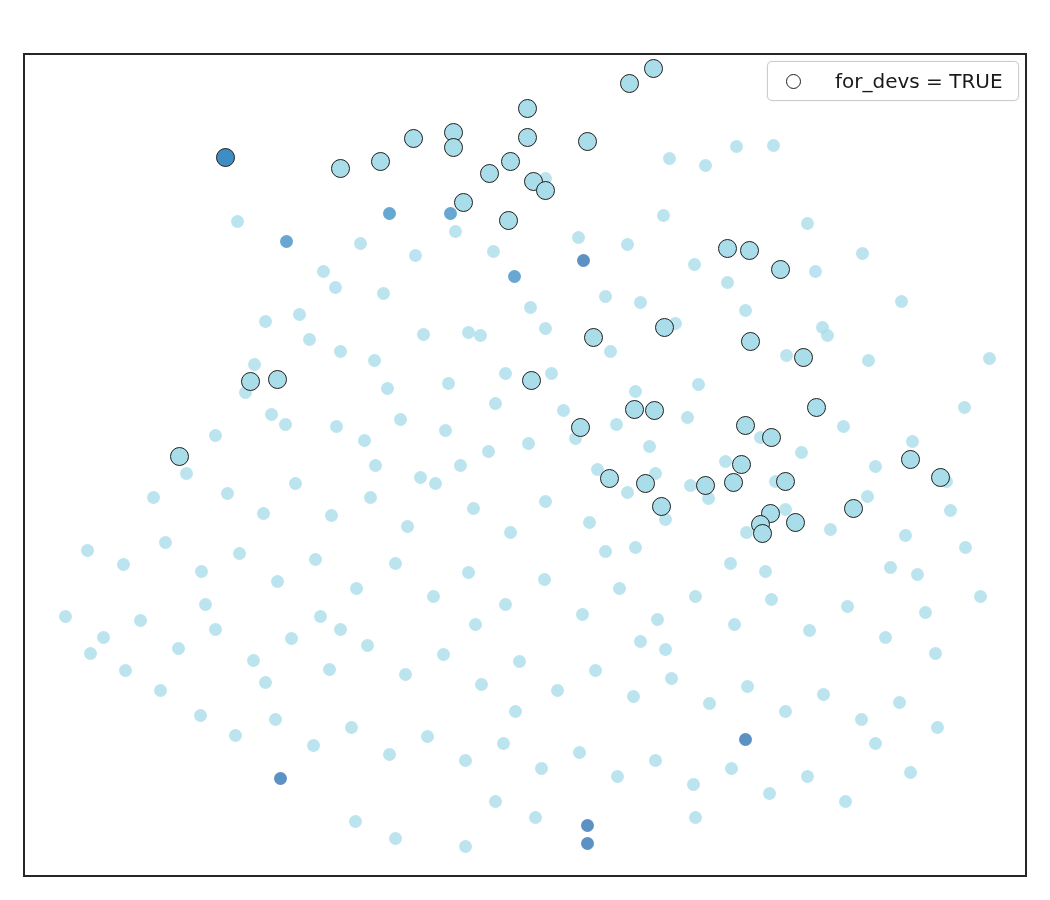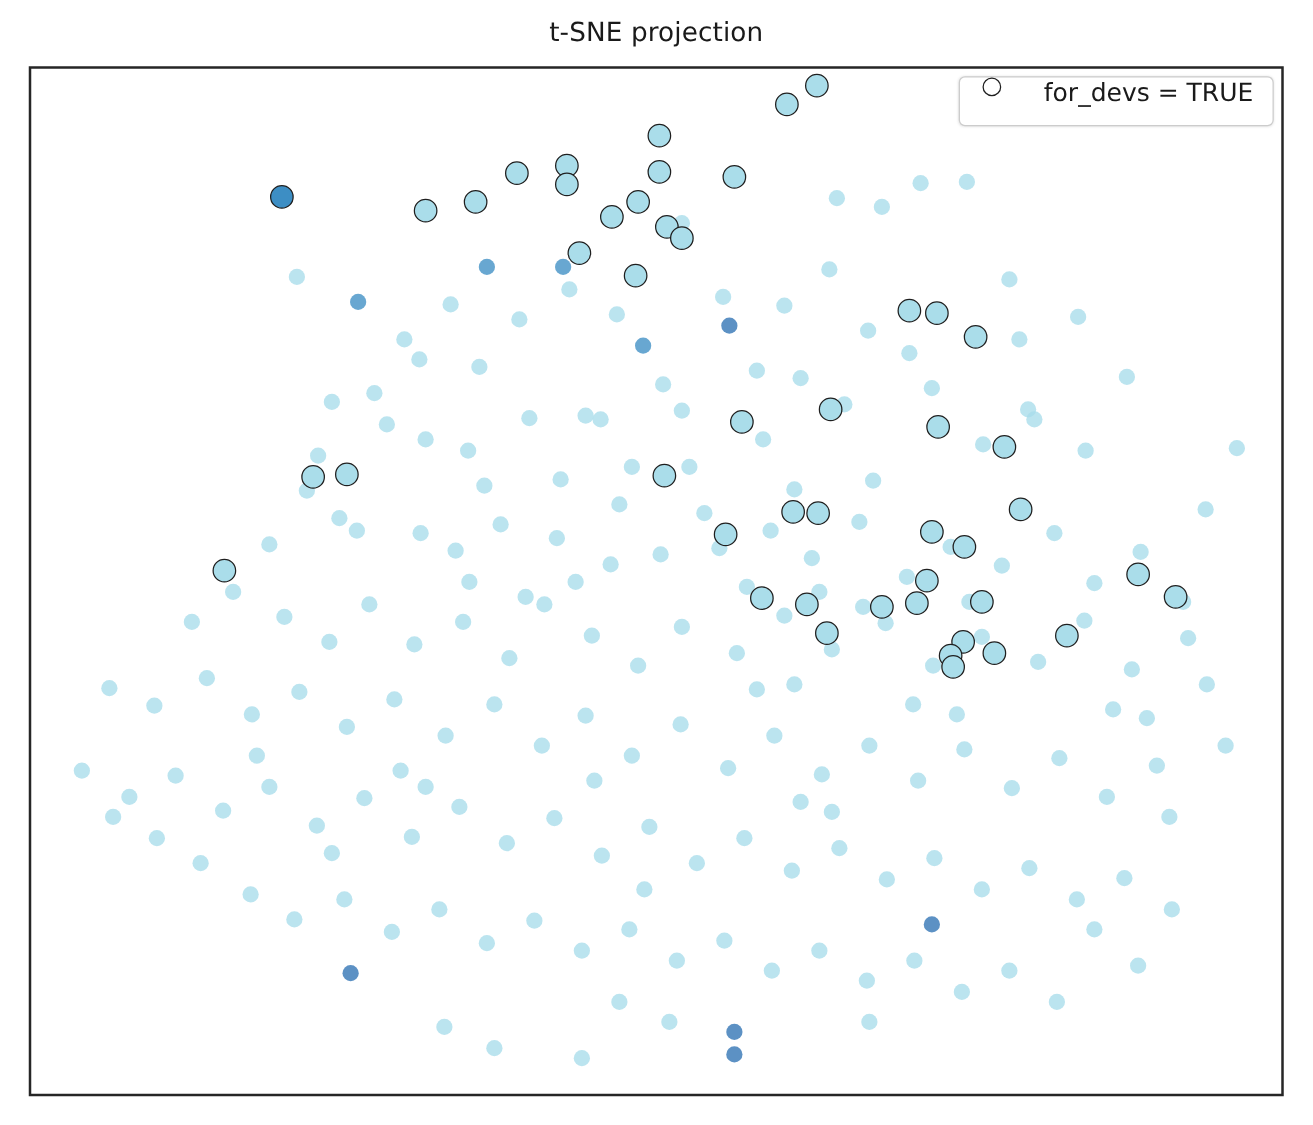--- a/index.html
+++ b/index.html
@@ -72,21 +72,21 @@
     left: 767px;
     top: 61px;
     width: 252px;
     height: 40px;
     box-sizing: border-box;
     background: #ffffff;
     border: 1px solid #cccccc;
     border-radius: 5px;
     box-shadow: 0 0 2px rgba(0,0,0,0.10);
     display: flex;
-    align-items: flex-start;
+    align-items: center;
     padding-left: 18px;
   }
   #legend-marker {
     width: 15px;
     height: 15px;
     border-radius: 50%;
     border: 1.7px solid #1f1f1f;
     background: #ffffff;
     box-sizing: border-box;
     flex: 0 0 auto;
@@ -97,21 +97,20 @@
     color: #1a1a1a;
     font-family: "DejaVu Sans", sans-serif;
     white-space: nowrap;
   }
 </style>
 </head>
 <body>
 
 <div id="figure">
 
-  <div id="chart-title">t-SNE projection</div>
 
   <div id="plot-frame">
     <div id="points-layer">
         <div class="pt base" style="left: 212px; top: 166.46px; background: rgb(168, 220, 234);"></div>
         <div class="pt base" style="left: 261px; top: 186.96px; background: rgb(61, 142, 196);"></div>
         <div class="pt base" style="left: 298px; top: 216.48px; background: rgb(168, 220, 234);"></div>
         <div class="pt base" style="left: 364px; top: 158.26px; background: rgb(61, 142, 196);"></div>
         <div class="pt base" style="left: 425px; top: 158.26px; background: rgb(61, 142, 196);"></div>
         <div class="pt base" style="left: 489px; top: 221.4px; background: rgb(61, 142, 196);"></div>
         <div class="pt base" style="left: 558px; top: 205.82px; background: rgb(46, 114, 180);"></div>

